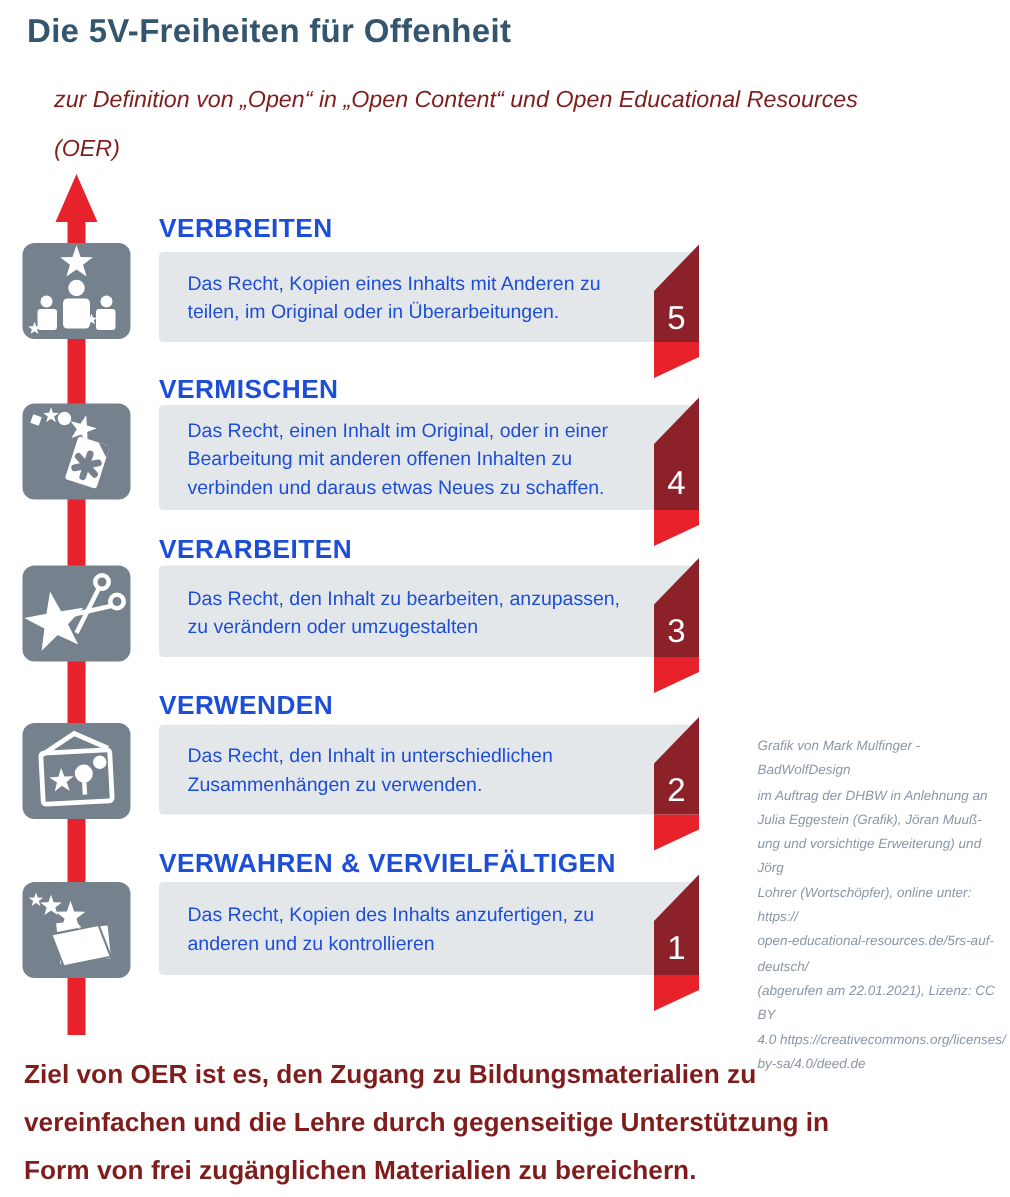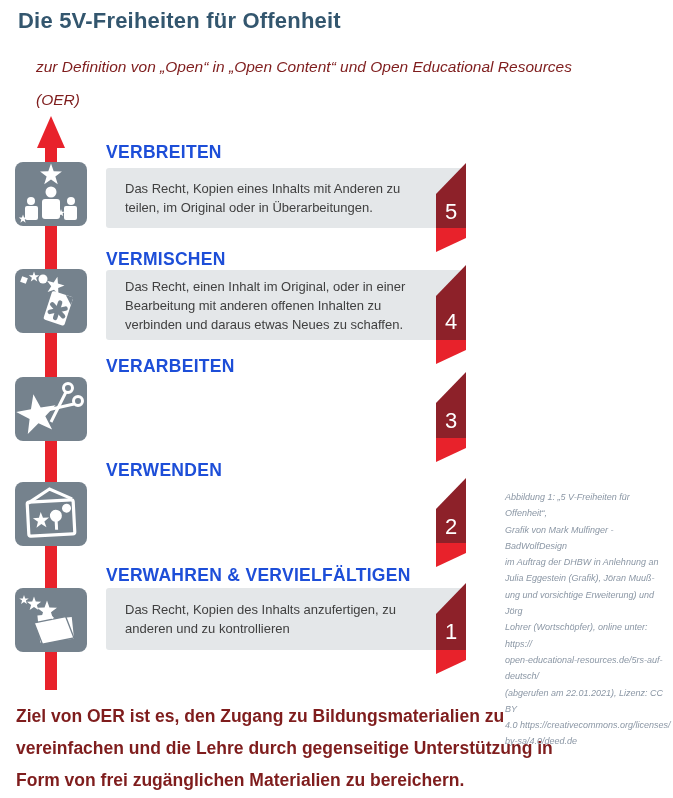--- a/index.html
+++ b/index.html
@@ -29,21 +29,21 @@
   .tile-0{top:162px}.tile-1{top:269px}.tile-2{top:377px}.tile-3{top:482px}.tile-4{top:588px}
   
   .sec-title{
     position:absolute;left:106px;font-size:17.5px;font-weight:bold;color:#1d4ed8;letter-spacing:.3px;
   }
   .st-0{top:142px}.st-1{top:249px}.st-2{top:356px}.st-3{top:460px}.st-4{top:565px}
   
   .desc-box{
     position:absolute;left:106px;width:356px;background:#e4e7e9;border-radius:3px;
     display:flex;align-items:center;box-sizing:border-box;padding:4px 42px 4px 19px;
-    font-size:13px;line-height:19px;color:#404040;z-index:1;
+    font-size:13px;line-height:19px;color:#1d4ed8;z-index:1;
   }
   .db-0{top:168px;height:60px}.db-1{top:270px;height:70px}.db-2{top:377px;height:61px}
   .db-3{top:483px;height:60px}.db-4{top:588px;height:62px}
   
   .ribbon{position:absolute;left:436px;width:30px;z-index:3;}
   .rb-0{top:163px}.rb-1{top:265px}.rb-2{top:372px}.rb-3{top:478px}.rb-4{top:583px}
   .ribbon-num{
     position:absolute;left:0;width:30px;top:36px;text-align:center;
     color:#ffffff;font-size:22px;line-height:26px;font-weight:normal;
   }
@@ -136,20 +136,23 @@
       <use href="#star5" fill="#ffffff" transform="translate(22,38) scale(2.1) rotate(-10)"></use>
       <g stroke="#ffffff" stroke-width="3" fill="none">
         <circle cx="53" cy="11" r="4.5"></circle>
         <circle cx="63" cy="24" r="4.5"></circle>
         <line x1="51" y1="15" x2="36" y2="45"></line>
         <line x1="59" y1="27" x2="28" y2="34"></line>
       </g>
     </svg>
   </div>
   <div class="sec-title st-2">VERARBEITEN</div>
+  <div class="desc-box db-2">
+    <span>Das Recht, den Inhalt zu bearbeiten, anzupassen, zu verändern oder umzugestalten</span>
+  </div>
   <div class="ribbon rb-2">
     <svg width="30" height="90" viewBox="0 0 30 90">
       <polygon points="0,66 30,66 30,76 0,90" fill="#e8222b"></polygon>
       <polygon points="0,31 30,0 30,66 0,66" fill="#8d2129"></polygon>
     </svg>
     <span class="ribbon-num">3</span>
   </div>
 
   <div class="icon-tile tile-3">
     <svg width="72" height="64" viewBox="0 0 72 64" fill="#ffffff">
@@ -159,20 +162,23 @@
           <rect x="13" y="19" width="46" height="34" rx="2"></rect>
         </g>
         <use href="#star5" fill="#ffffff" transform="translate(26,38) scale(0.85)"></use>
         <circle cx="41" cy="34" r="6" fill="#ffffff"></circle>
         <rect x="39.5" y="38" width="3" height="10" fill="#ffffff"></rect>
         <circle cx="52" cy="27" r="4.5" fill="#ffffff"></circle>
       </g>
     </svg>
   </div>
   <div class="sec-title st-3">VERWENDEN</div>
+  <div class="desc-box db-3">
+    <span>Das Recht, den Inhalt in unterschiedlichen Zusammenhängen zu verwenden.</span>
+  </div>
   <div class="ribbon rb-3">
     <svg width="30" height="89" viewBox="0 0 30 89">
       <polygon points="0,65 30,65 30,75 0,89" fill="#e8222b"></polygon>
       <polygon points="0,31 30,0 30,65 0,65" fill="#8d2129"></polygon>
     </svg>
     <span class="ribbon-num">2</span>
   </div>
 
   <div class="icon-tile tile-4">
     <svg width="72" height="64" viewBox="0 0 72 64" fill="#ffffff">
@@ -191,21 +197,20 @@
   </div>
   <div class="ribbon rb-4">
     <svg width="30" height="91" viewBox="0 0 30 91">
       <polygon points="0,67 30,67 30,77 0,91" fill="#e8222b"></polygon>
       <polygon points="0,31 30,0 30,67 0,67" fill="#8d2129"></polygon>
     </svg>
     <span class="ribbon-num">1</span>
   </div>
 
   <div class="caption">
-    <div>Abbildung 1: „5 V-Freiheiten für Offenheit“,</div>
     <div>Grafik von Mark Mulfinger - BadWolfDesign</div>
     <div>im Auftrag der DHBW in Anlehnung an</div>
     <div>Julia Eggestein (Grafik), Jöran Muuß-</div>
     <div>ung und vorsichtige Erweiterung) und Jörg</div>
     <div>Lohrer (Wortschöpfer), online unter: https://</div>
     <div>open-educational-resources.de/5rs-auf-</div>
     <div>deutsch/</div>
     <div>(abgerufen am 22.01.2021), Lizenz: CC BY</div>
     <div>4.0 https://creativecommons.org/licenses/</div>
     <div>by-sa/4.0/deed.de</div>

